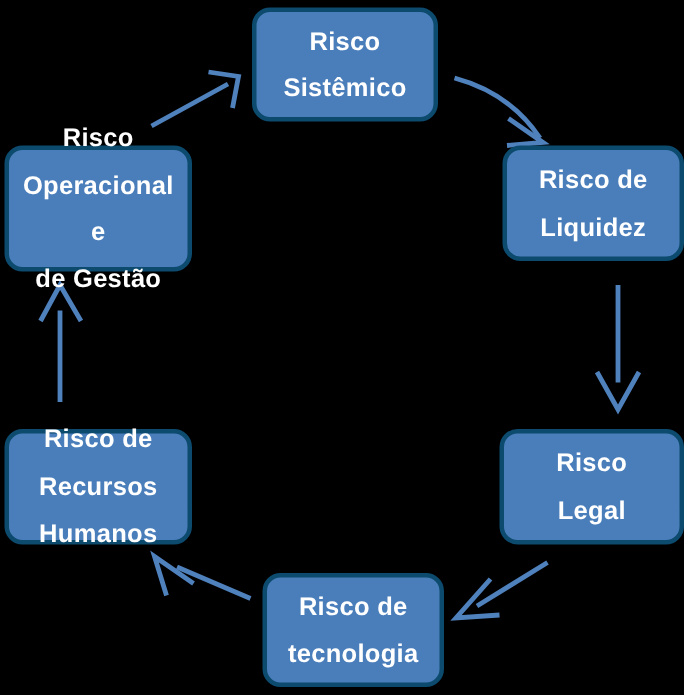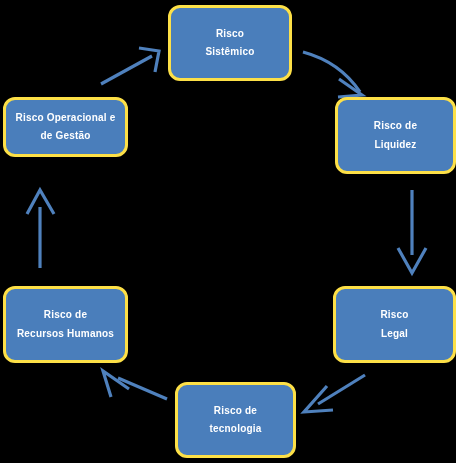--- a/index.html
+++ b/index.html
@@ -12,44 +12,44 @@
     width: 456px;
     height: 463px;
     background: #000000;
     overflow: hidden;
     font-family: "Liberation Sans", sans-serif;
   }
   .node {
     position: absolute;
     box-sizing: border-box;
     background: #4A7EBB;
-    border: 3px solid #fde047;
+    border: 3px solid #0c4a6e;
     border-radius: 12px;
     display: flex;
     align-items: center;
     justify-content: center;
     text-align: center;
     color: #FFFFFF;
-    font-size: 10px;
+    font-size: 17px;
     font-weight: bold;
     line-height: 1.85;
     letter-spacing: 0.2px;
     padding: 2px 6px;
   }
   .node-label {
     display: block;
     white-space: pre-line;
   }
   
   #node-sistemico      { left: 168px; top: 5px;   width: 124px; height: 76px; }
   #node-liquidez       { left: 335px; top: 97px;  width: 121px; height: 77px; }
   #node-legal          { left: 333px; top: 286px; width: 123px; height: 77px; }
   #node-tecnologia     { left: 175px; top: 382px; width: 121px; height: 76px; }
   #node-recursos       { left: 3px;   top: 286px; width: 125px; height: 77px; }
-  #node-operacional    { left: 3px;   top: 97px;  width: 125px; height: 60px; }
+  #node-operacional    { left: 3px;   top: 97px;  width: 125px; height: 84px; }
 
   #arrow-layer {
     position: absolute;
     left: 0;
     top: 0;
     width: 456px;
     height: 463px;
     pointer-events: none;
   }
   .arrow-path {

